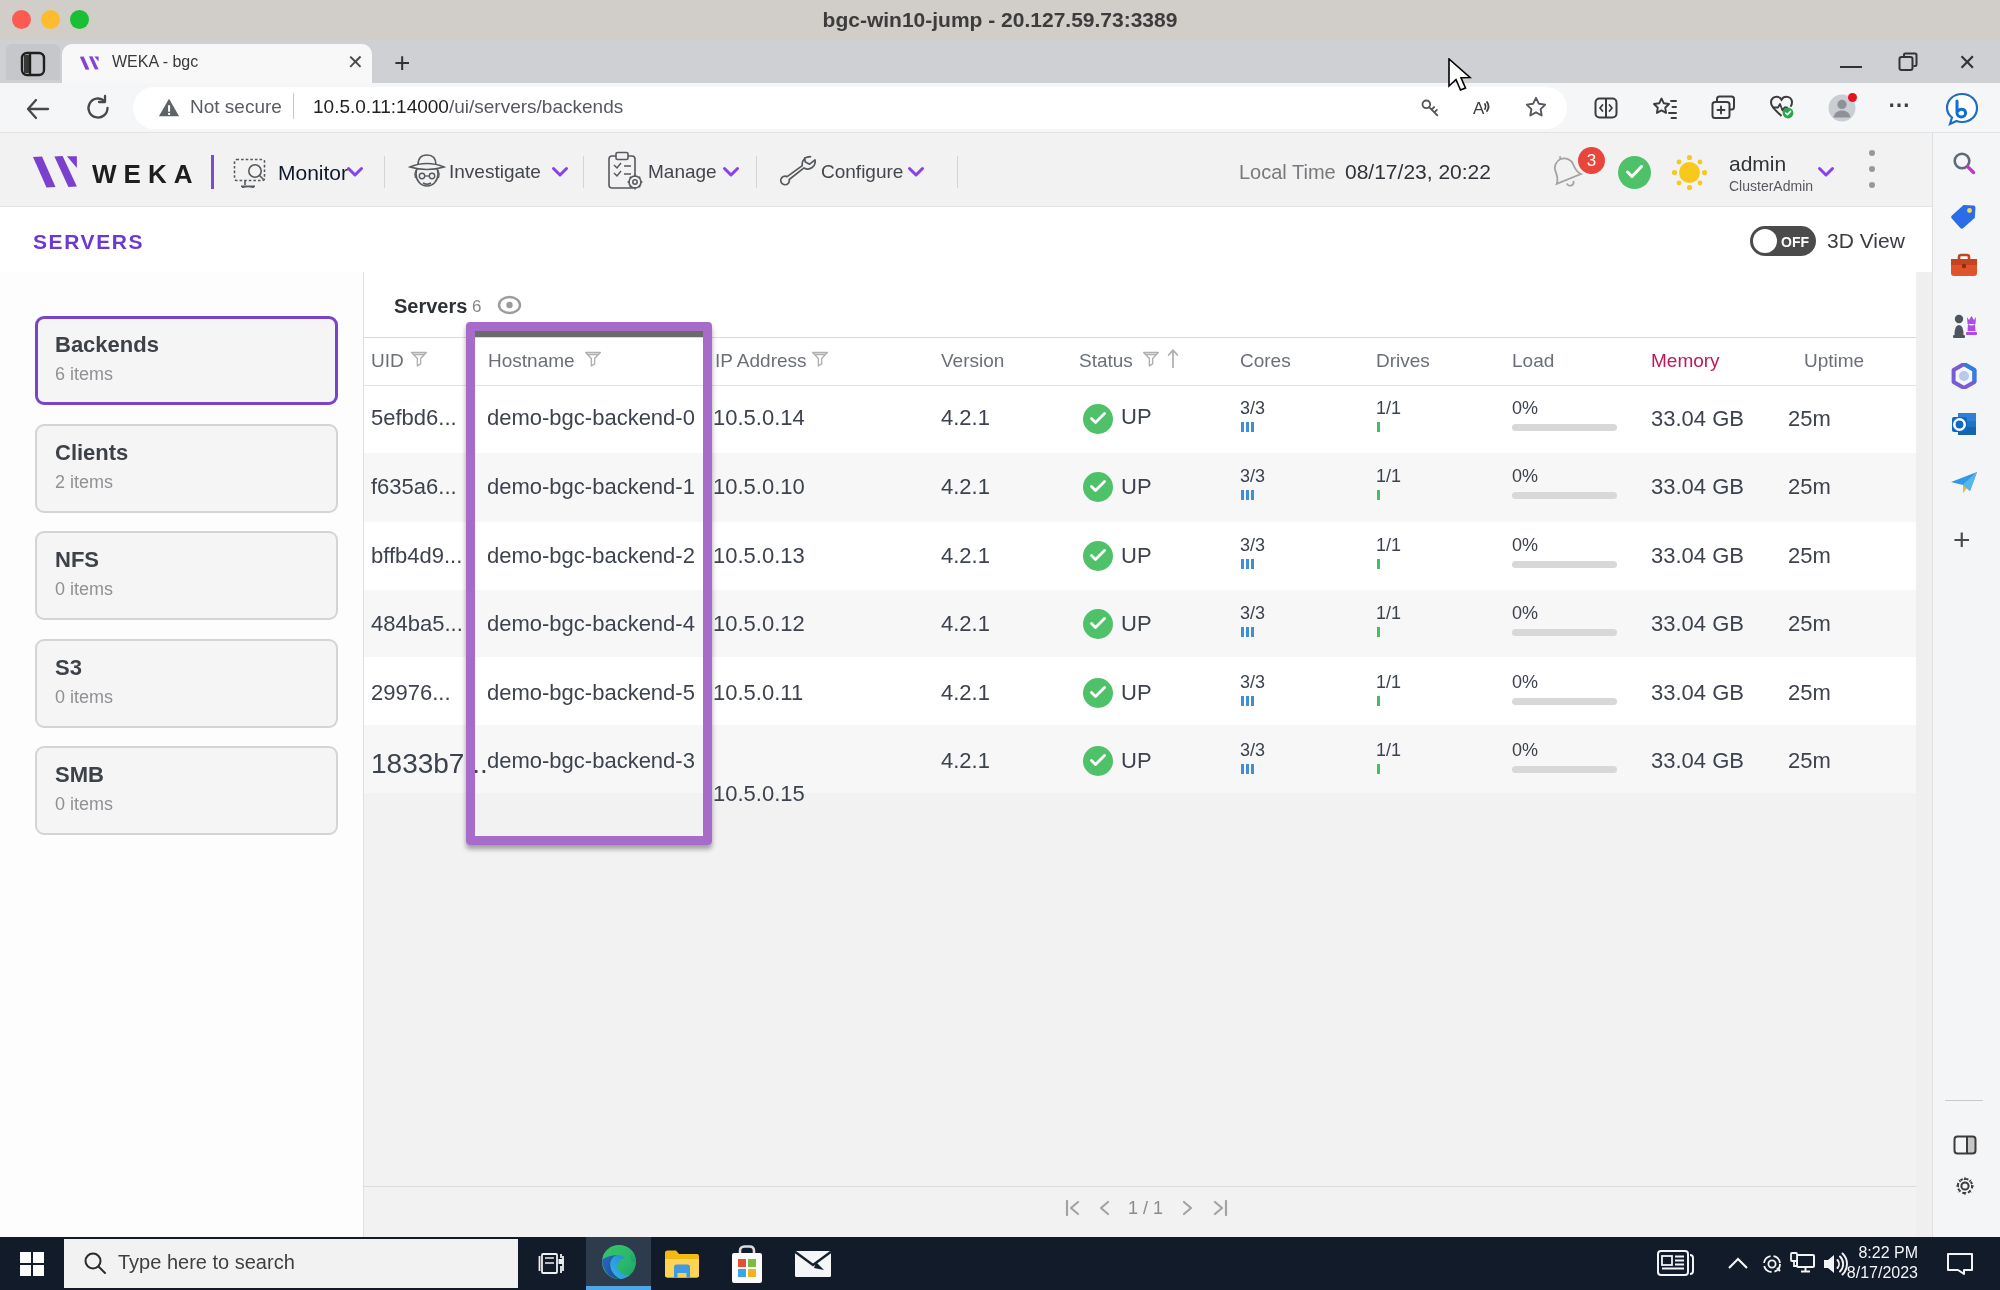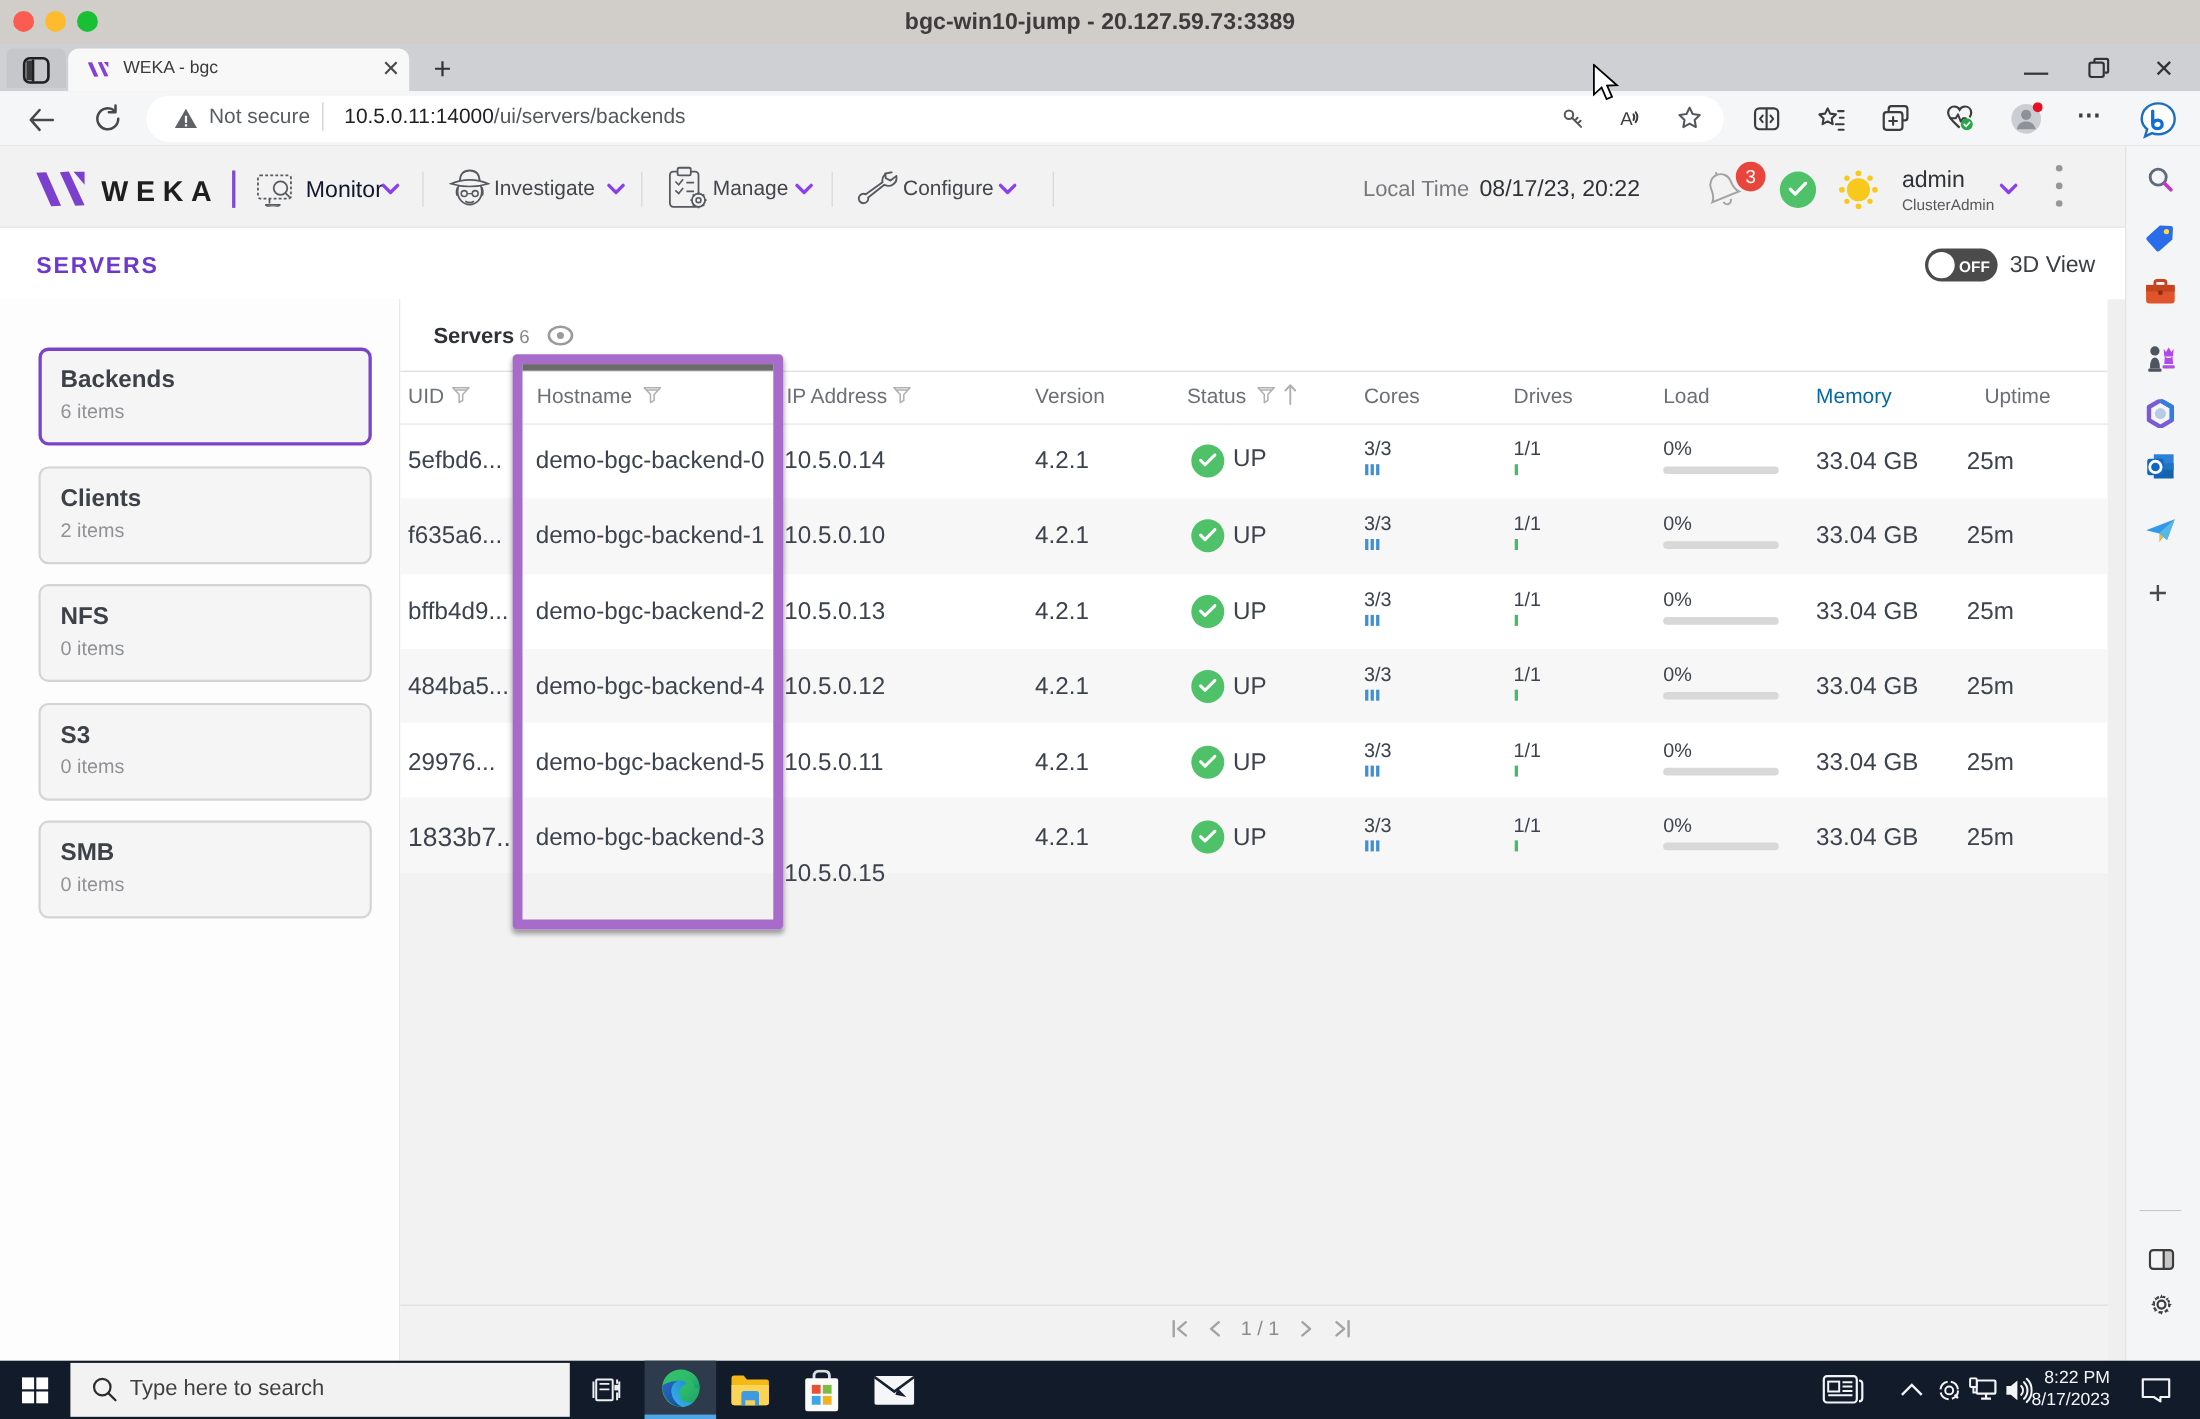--- a/index.html
+++ b/index.html
@@ -259,21 +259,21 @@
 <div class="abs" style="left:364px;top:385px;width:1552px;height:1px;background:#e3e3e3;"></div>
 
 <div class="abs" style="left:371px;top:350px;font-size:19px;color:#6b7077;">UID</div>
 <div class="abs" style="left:488px;top:350px;font-size:19px;color:#6b7077;">Hostname</div>
 <div class="abs" style="left:715px;top:350px;font-size:19px;color:#6b7077;">IP Address</div>
 <div class="abs" style="left:941px;top:350px;font-size:19px;color:#6b7077;">Version</div>
 <div class="abs" style="left:1079px;top:350px;font-size:19px;color:#6b7077;">Status</div>
 <div class="abs" style="left:1240px;top:350px;font-size:19px;color:#6b7077;">Cores</div>
 <div class="abs" style="left:1376px;top:350px;font-size:19px;color:#6b7077;">Drives</div>
 <div class="abs" style="left:1512px;top:350px;font-size:19px;color:#6b7077;">Load</div>
-<div class="abs" style="left:1651px;top:350px;font-size:19px;color:#0369a1;">Memory</div>
+<div class="abs" style="left:1651px;top:350px;font-size:19px;color:#be185d;">Memory</div>
 <div class="abs" style="left:1804px;top:350px;font-size:19px;color:#6b7077;">Uptime</div>
 
 <div class="abs" style="left:364px;top:453px;width:1552px;height:69px;background:#f7f7f7;"></div>
 <div class="abs" style="left:364px;top:590px;width:1552px;height:67px;background:#f7f7f7;"></div>
 <div class="abs" style="left:364px;top:725px;width:1552px;height:68px;background:#f7f7f7;"></div>
 
 <svg class="abs" style="left:410px;top:350px;" width="18" height="18" viewBox="0 0 22 22">
     <path d="M2 3 L20 3 L13 10.5 L13 17 L9 19.5 L9 10.5 Z M2 3 L4.5 5.5 L17.5 5.5 L20 3" fill="none" stroke="#b0b0b0" stroke-width="1.7" stroke-linejoin="round"></path>
   </svg>
 <svg class="abs" style="left:584px;top:350px;" width="18" height="18" viewBox="0 0 22 22">
@@ -302,21 +302,21 @@
 <div class="abs" style="left:713px;top:543px;font-size:22px;color:#3d434e;">10.5.0.13</div>
 <div class="abs" style="left:941px;top:543px;font-size:22px;color:#3d434e;">4.2.1</div>
 <div class="abs" style="left:371px;top:611px;font-size:22px;color:#3d434e;">484ba5...</div>
 <div class="abs" style="left:487px;top:611px;font-size:22px;color:#3d434e;">demo-bgc-backend-4</div>
 <div class="abs" style="left:713px;top:611px;font-size:22px;color:#3d434e;">10.5.0.12</div>
 <div class="abs" style="left:941px;top:611px;font-size:22px;color:#3d434e;">4.2.1</div>
 <div class="abs" style="left:371px;top:680px;font-size:22px;color:#3d434e;">29976...</div>
 <div class="abs" style="left:487px;top:680px;font-size:22px;color:#3d434e;">demo-bgc-backend-5</div>
 <div class="abs" style="left:713px;top:680px;font-size:22px;color:#3d434e;">10.5.0.11</div>
 <div class="abs" style="left:941px;top:680px;font-size:22px;color:#3d434e;">4.2.1</div>
-<div class="abs" style="left:371px;top:748px;font-size:24px;color:#3d434e;">1833b7...</div>
+<div class="abs" style="left:371px;top:748px;font-size:28px;color:#3d434e;">1833b7...</div>
 <div class="abs" style="left:487px;top:748px;font-size:22px;color:#3d434e;">demo-bgc-backend-3</div>
 <div class="abs" style="left:713px;top:748px;font-size:22px;color:#3d434e;margin-top:33px;">10.5.0.15</div>
 <div class="abs" style="left:941px;top:748px;font-size:22px;color:#3d434e;">4.2.1</div>
 
 <div class="abs" style="left:1083px;top:404px;width:30px;height:30px;border-radius:50%;background:#4fc168;"></div>
 <svg class="abs" style="left:1090px;top:412px;" width="16" height="13" viewBox="0 0 16 13">
     <path d="M1.5 6.5 L5.5 10.5 L14.5 1.5" fill="none" stroke="#fff" stroke-width="2.8" stroke-linecap="round" stroke-linejoin="round"></path>
   </svg>
 <div class="abs" style="left:1121px;top:404px;font-size:22px;color:#3d434e;">UP</div>
 <div class="abs" style="left:1240px;top:398px;font-size:18px;color:#3d434e;">3/3</div>

